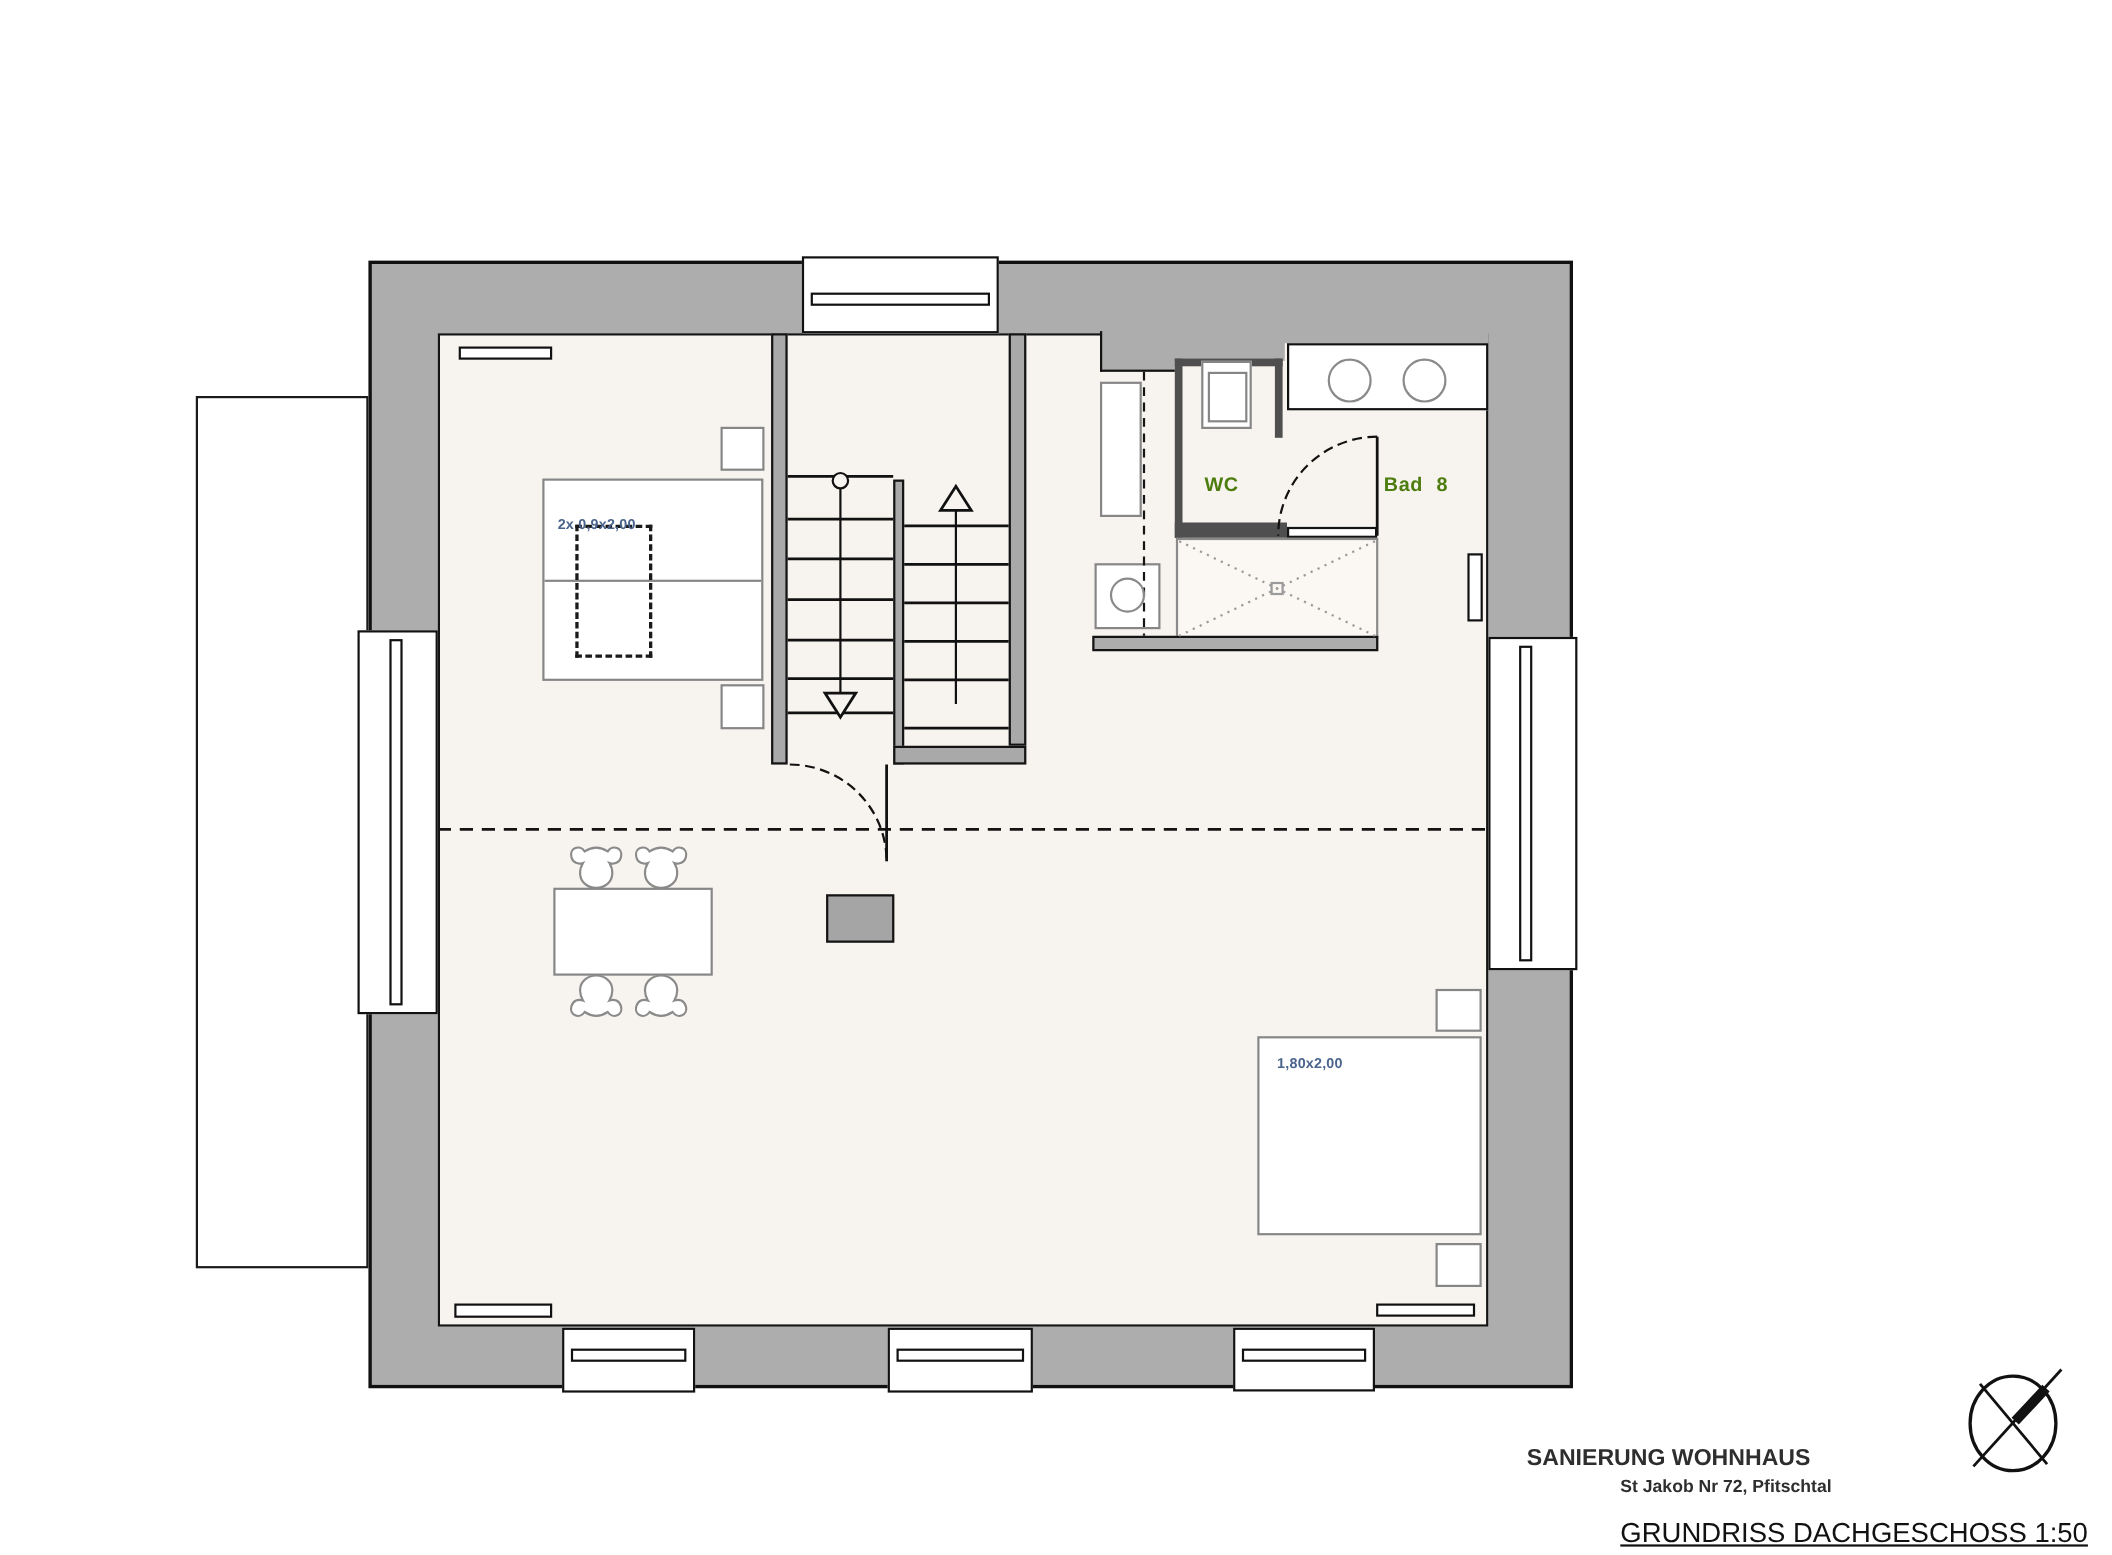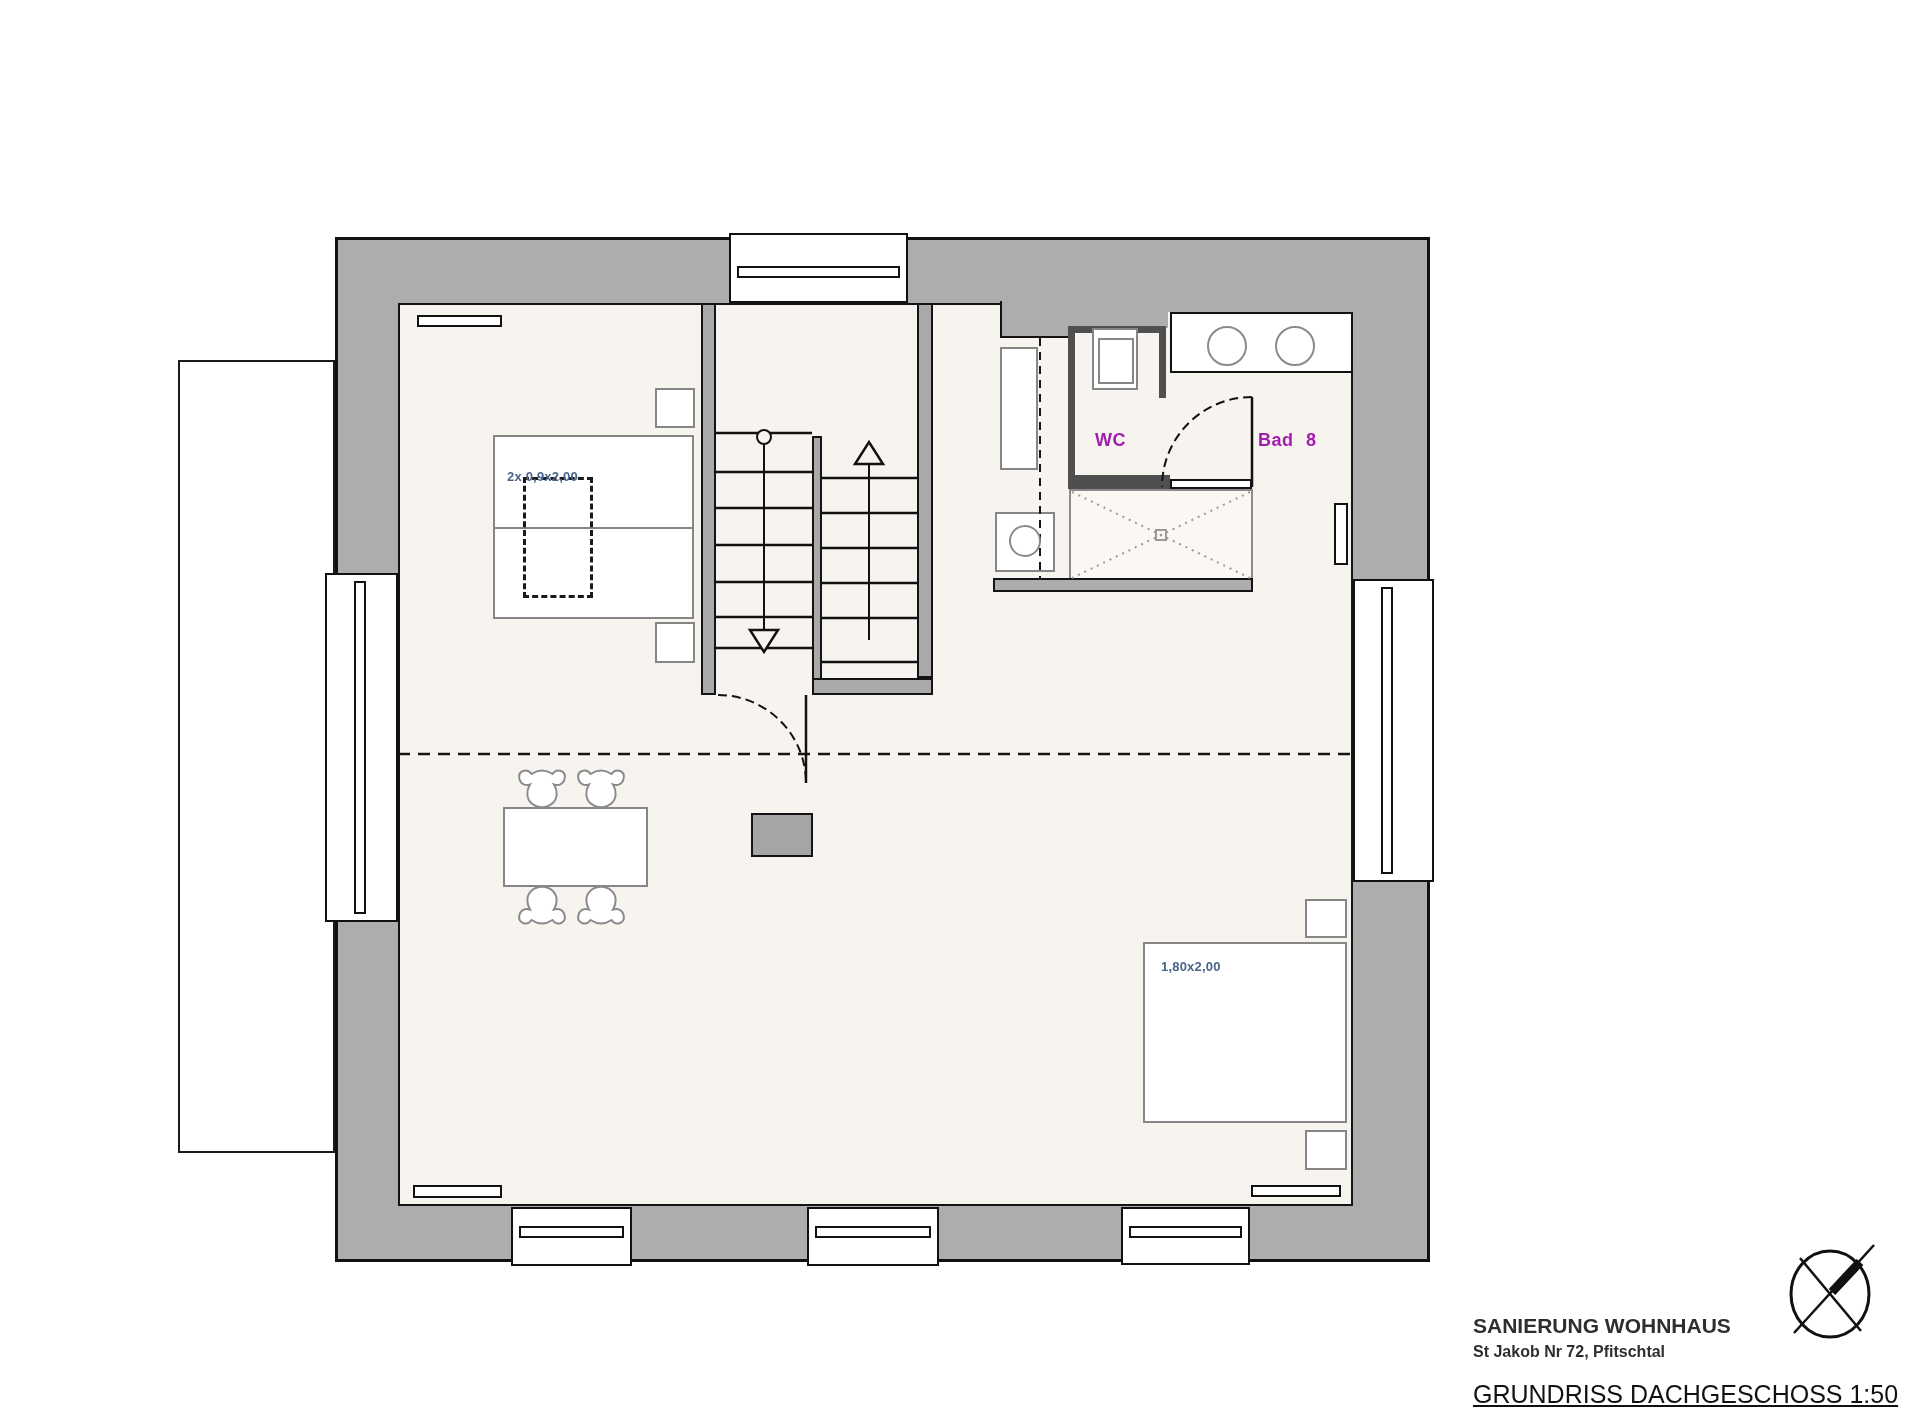--- a/index.html
+++ b/index.html
@@ -18,21 +18,21 @@
   .window{background:#ffffff;border:2px solid #111111;}
   .window-glass{background:#ffffff;border:2px solid #111111;}
   .furn{background:#ffffff;border:2px solid #868686;}
   .furn-dark{background:#ffffff;border:2px solid #111111;}
   .chimney{background:#a5a5a5;border:2px solid #141414;}
   .dashed-box{border:3px dashed #1a1a1a;background:transparent;}
   .bed-split{position:absolute;left:0;right:0;top:50%;border-top:2px solid #868686;}
   .shower{background:#fbf8f4;border:2px solid #8a8a8a;}
   .threshold{background:#ffffff;border:2px solid #141414;}
   
-  .room-label{color:#a21caf;font-weight:bold;font-size:18px;letter-spacing:.5px;white-space:nowrap;}
+  .room-label{color:#4d7c0f;font-weight:bold;font-size:18px;letter-spacing:.5px;white-space:nowrap;}
   .dim-label{color:#4a648c;font-size:13px;font-weight:bold;letter-spacing:.2px;white-space:nowrap;}
   .tb{color:#2e2e2e;white-space:nowrap;}
   .tb1{font-size:21px;font-weight:bold;}
   .tb2{font-size:16px;font-weight:bold;}
   .tb3{font-size:25px;font-weight:normal;color:#111111;text-decoration:underline;}
   svg.overlay{position:absolute;left:0;top:0;pointer-events:none;}
 </style>
 </head>
 <body>
 
@@ -174,17 +174,17 @@
       <line x1="1800" y1="1258" x2="1861" y2="1331" stroke="#111111" stroke-width="2.5"></line>
       <line x1="1832" y1="1292" x2="1860" y2="1262" stroke="#111111" stroke-width="9"></line>
     </g>
   </svg>
 
   <div class="abs room-label" style="left:1095px;top:430px;">WC</div>
   <div class="abs room-label" style="left:1258px;top:430px;word-spacing:7px;">Bad 8</div>
   <div class="abs dim-label" style="left:507px;top:469px;">2x 0,9x2,00</div>
   <div class="abs dim-label" style="left:1161px;top:959px;">1,80x2,00</div>
 
-  <div class="abs tb tb1" style="left:1473px;top:1314px;">SANIERUNG WOHNHAUS</div>
+  <div class="abs tb tb1" style="left:1388px;top:1314px;">SANIERUNG WOHNHAUS</div>
   <div class="abs tb tb2" style="left:1473px;top:1343px;">St Jakob Nr 72, Pfitschtal</div>
   <div class="abs tb tb3" style="left:1473px;top:1380px;">GRUNDRISS DACHGESCHOSS 1:50</div>
 
 </div>
 
 </body></html>

